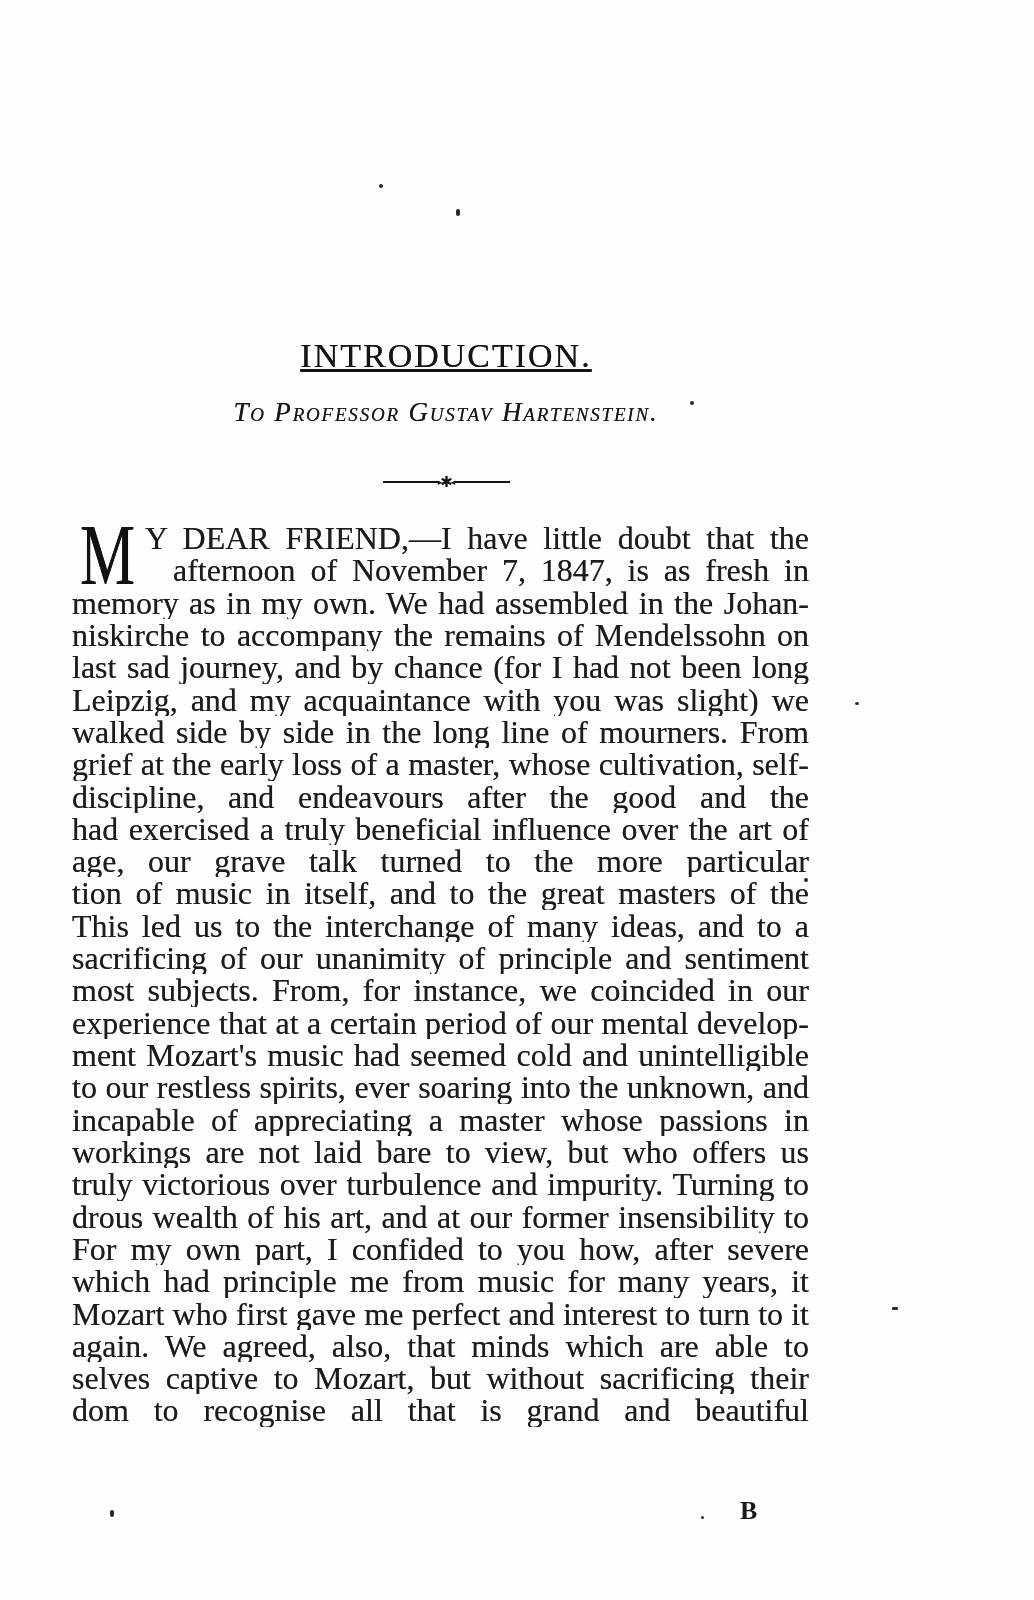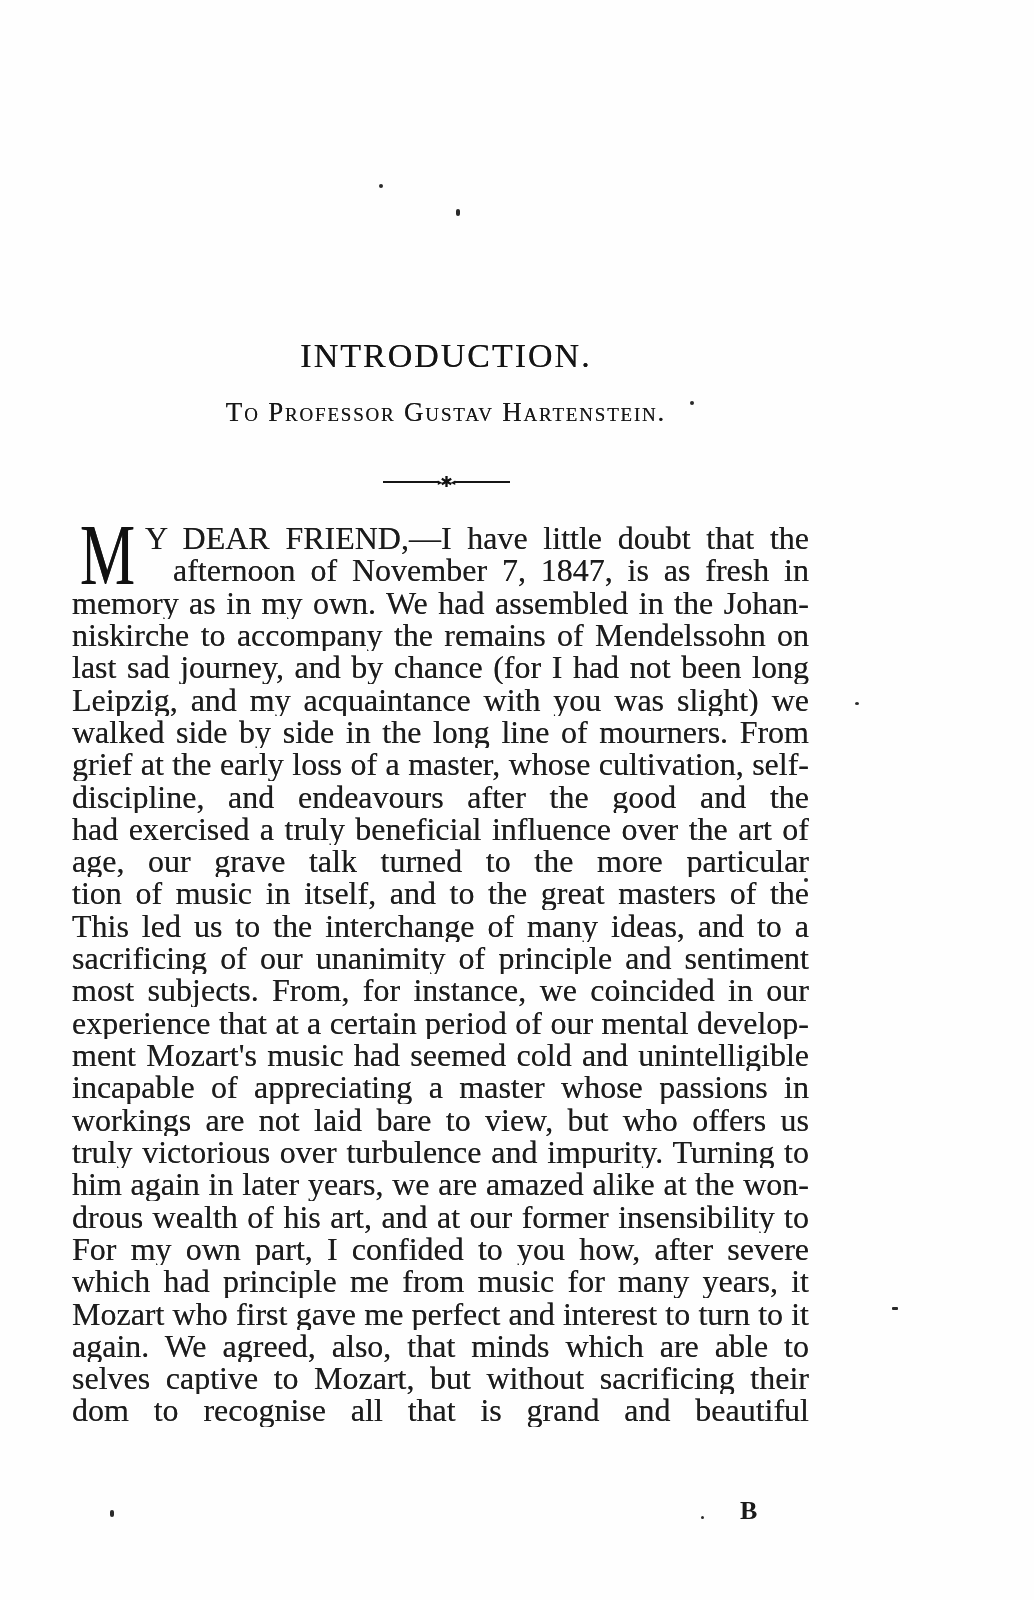--- a/index.html
+++ b/index.html
@@ -13,31 +13,33 @@
   }
   .page-title{
     position:absolute;
     left:72px;top:336px;width:748px;
     text-align:center;
     font-size:34px;line-height:40px;
     letter-spacing:2px;
     color:#141414;
     text-shadow:0 0 0.5px rgba(0,0,0,0.75);
     white-space:nowrap;
+    text-decoration:underline;
   }
   .dedication{
     position:absolute;
     left:72px;top:396px;width:748px;
     text-align:center;
     font-variant:small-caps;
     font-size:27px;line-height:32px;
     letter-spacing:1.8px;
     color:#171717;
     text-shadow:0 0 0.5px rgba(0,0,0,0.7);
     white-space:nowrap;
+    font-style:italic;
   }
   .ornament{
     position:absolute;
     left:383px;top:474px;width:127px;height:16px;
     display:flex;align-items:center;justify-content:center;
     color:#111;
   }
   .ornament .rule{flex:1;height:2px;background:#151515;}
   .ornament .tip{font-family:"DejaVu Sans",sans-serif;font-size:9px;line-height:9px;margin:0 -1px;}
   .ornament .star{font-family:"DejaVu Sans",sans-serif;font-size:15px;line-height:15px;margin:0 -1px;font-weight:bold;}
@@ -110,24 +112,24 @@
         <div class="textline" style="">grief at the early loss of a master, whose cultivation, self-</div>
         <div class="textline" style="">discipline, and endeavours after the good and the beautiful</div>
         <div class="textline" style="">had exercised a truly beneficial influence over the art of our</div>
         <div class="textline" style="">age, our grave talk turned to the more particular considera-</div>
         <div class="textline" style="">tion of music in itself, and to the great masters of the past.</div>
         <div class="textline" style="">This led us to the interchange of many ideas, and to a</div>
         <div class="textline" style="">sacrificing of our unanimity of principle and sentiment on</div>
         <div class="textline" style="">most subjects.  From, for instance, we coincided in our</div>
         <div class="textline" style="">experience that at a certain period of our mental develop-</div>
         <div class="textline" style="">ment Mozart's music had seemed cold and unintelligible</div>
+        <div class="textline" style="">to our restless spirits, ever soaring into the unknown, and</div>
         <div class="textline" style="">incapable of appreciating a master whose passions in their</div>
         <div class="textline" style="">workings are not laid bare to view, but who offers us perfect</div>
         <div class="textline" style="">truly victorious over turbulence and impurity.  Turning to</div>
-        <div class="textline" style="">him again in later years, we are amazed alike at the won-</div>
         <div class="textline" style="">drous wealth of his art, and at our former insensibility to it.</div>
         <div class="textline" style="">For my own part, I confided to you how, after severe illness,</div>
         <div class="textline" style="">which had principle me from music for many years, it was</div>
         <div class="textline" style="">Mozart who first gave me perfect and interest to turn to it</div>
         <div class="textline" style="">again.  We agreed, also, that minds which are able to</div>
         <div class="textline" style="">selves captive to Mozart, but without sacrificing their free-</div>
         <div class="textline" style="">dom to recognise all that is grand and beautiful elsewhere.</div>
       </div>
   </div>
 

